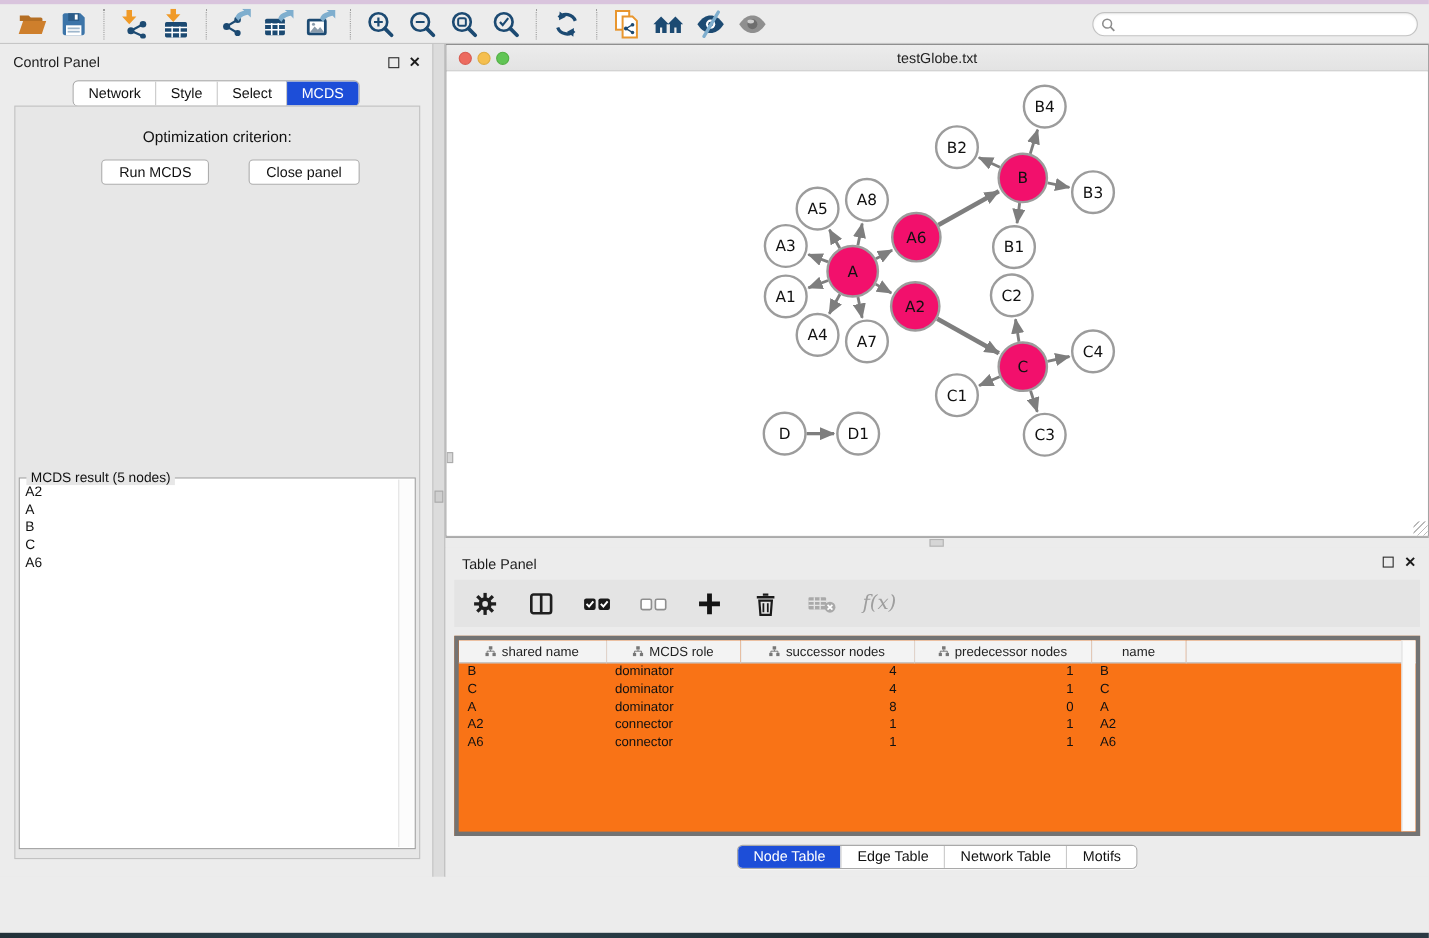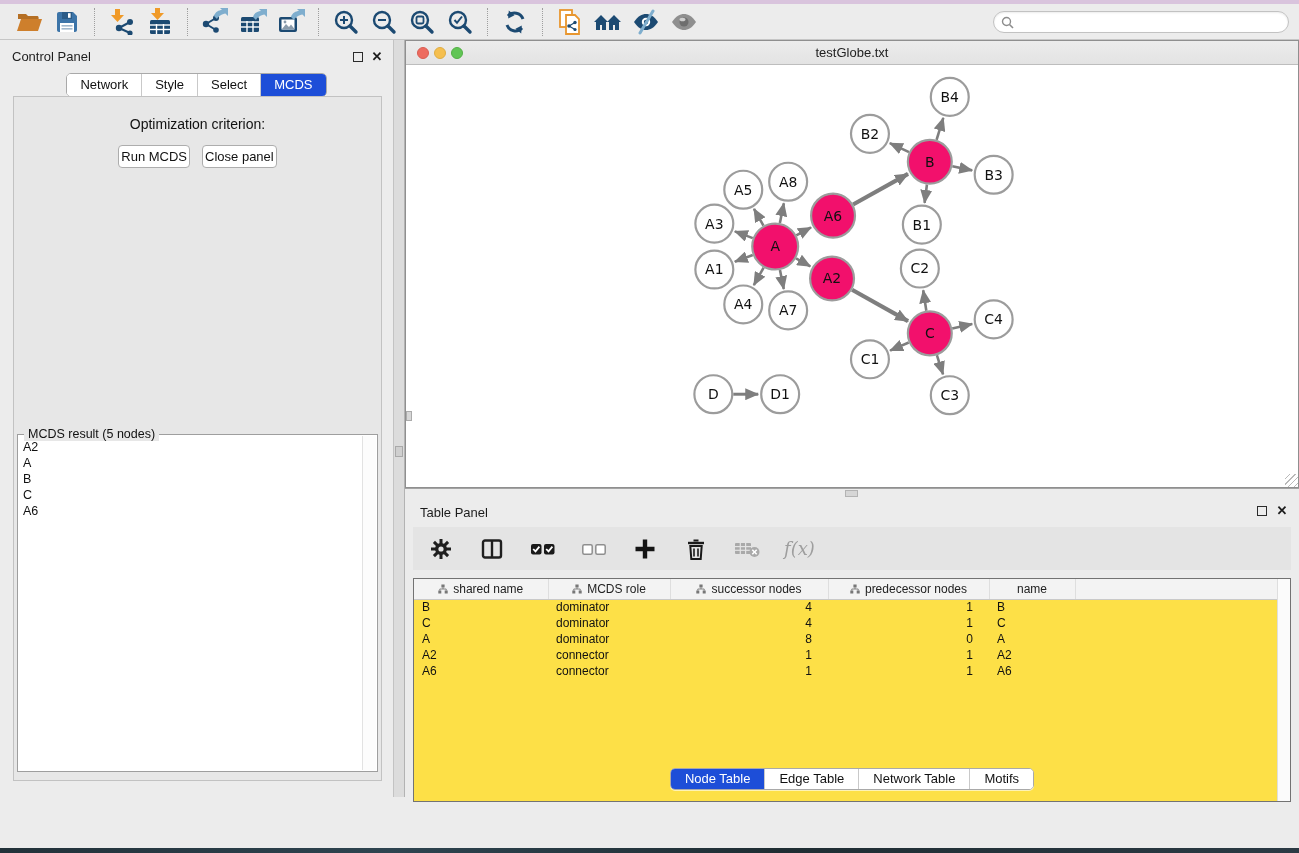--- a/index.html
+++ b/index.html
@@ -54,21 +54,21 @@
   .opt-label { text-align:center; margin-top:19px; font-size:14px; color:#111; }
   .dropdown { position:relative; margin:13px 28px 0; height:23px; background:#fff; border:1px solid #ababab;
     border-radius:4px; font-size:13px; color:#111; line-height:21px; padding-left:10px; }
   .dd-stepper { position:absolute; right:2px; top:2px; bottom:2px; width:18px; border-radius:3px;
     background:linear-gradient(#71b2fa,#3083f1); display:flex; flex-direction:column; align-items:center; justify-content:center; gap:2px;}
   .dd-stepper i { width:0; height:0; border-left:4px solid transparent; border-right:4px solid transparent; }
   .dd-up { border-bottom:5px solid #fff; }
   .dd-down { border-top:5px solid #fff; }
   .btn-row { display:flex; justify-content:center; gap:12px; margin-top:13px; }
   .mac-btn { background:#fff; border:1px solid #adadad; border-radius:4px; font-family:"Liberation Sans",sans-serif;
-    font-size:13px; color:#111; height:23px; padding:0 2px; cursor:default; }
+    font-size:13px; color:#111; height:23px; padding:0 15px; cursor:default;margin-left:24px; }
   .result-group { position:absolute; left:3px; right:3px; top:337px; bottom:8px; border:1px solid #9e9e9e;
     background:#fff; }
   .result-legend { position:absolute; top:-8px; left:6px; background:#E7E7E7; padding:0 4px; font-size:12.5px; color:#111;}
   .result-list { position:absolute; left:2px; top:4px; right:16px; bottom:2px; overflow:hidden;
     font-size:12.5px; color:#111; line-height:16px; padding-left:3px;}
   .result-scroll { position:absolute; right:1px; top:1px; bottom:1px; width:14px; background:#fcfcfc; border-left:1px solid #e2e2e2;}
 
   
   .v-divider { position:absolute; left:393px; top:0; width:12px; height:757px; background:#dcdcdc;
     border-left:1px solid #c3c3c3; border-right:1px solid #b3b3b3; }
@@ -92,21 +92,21 @@
   
   .table-panel { position:absolute; left:405px; right:0; top:458px; bottom:0; background:#ECECEC; }
   .tp-title { position:absolute; left:15px; top:7px; font-size:13px; color:#1c1c1c; }
   .tp-ctrl-float { right:30px; top:6px; }
   .tp-ctrl-close { right:10px; top:6px; }
   .tp-toolbar { position:absolute; left:8px; right:8px; top:29px; height:43px; background:#E4E4E4;
     display:flex; align-items:center; padding-left:10px; gap:15px;}
   .tp-btn { width:36px; height:34px; display:flex; align-items:center; justify-content:center; }
   .fx-label { font-family:"DejaVu Serif",serif; font-style:italic; font-size:18px; color:#9e9e9e; margin-left:4px;}
 
-  .tbl-wrap { position:absolute; left:8px; right:8px; top:80px; height:224px; background:#fde047; border:1px solid #737373; overflow:hidden;}
+  .tbl-wrap { position:absolute; left:8px; right:8px; top:80px; height:182px; background:#f97316; border:4px solid #737373; overflow:hidden;}
   table.data { border-collapse:collapse; table-layout:fixed; width:100%; }
   table.data th { height:20px; background:#F3F3F3; border-bottom:1px solid #c9c9c9; border-right:1px solid #dedede;
     font-weight:normal; font-size:12px; color:#222; text-align:center; white-space:nowrap; overflow:hidden;}
   table.data th .hicon { display:inline-block; vertical-align:-1px; margin-right:5px; }
   table.data td { height:16px; font-size:12px; color:#111; white-space:nowrap; overflow:hidden; padding:0 8px; }
   table.data td.num { text-align:right; padding-right:16px; }
   .tbl-scroll { position:absolute; right:0; top:0; bottom:0; width:13px; background:#fbfbfb; border-left:1px solid #dedede; }
 
   .tp-tabs { position:absolute; left:0; right:0; top:270px; display:flex; justify-content:center;align-items:center; }
   .tp-tabs .seg .seg-btn { font-size:13px; padding:2px 14px 3px; }

